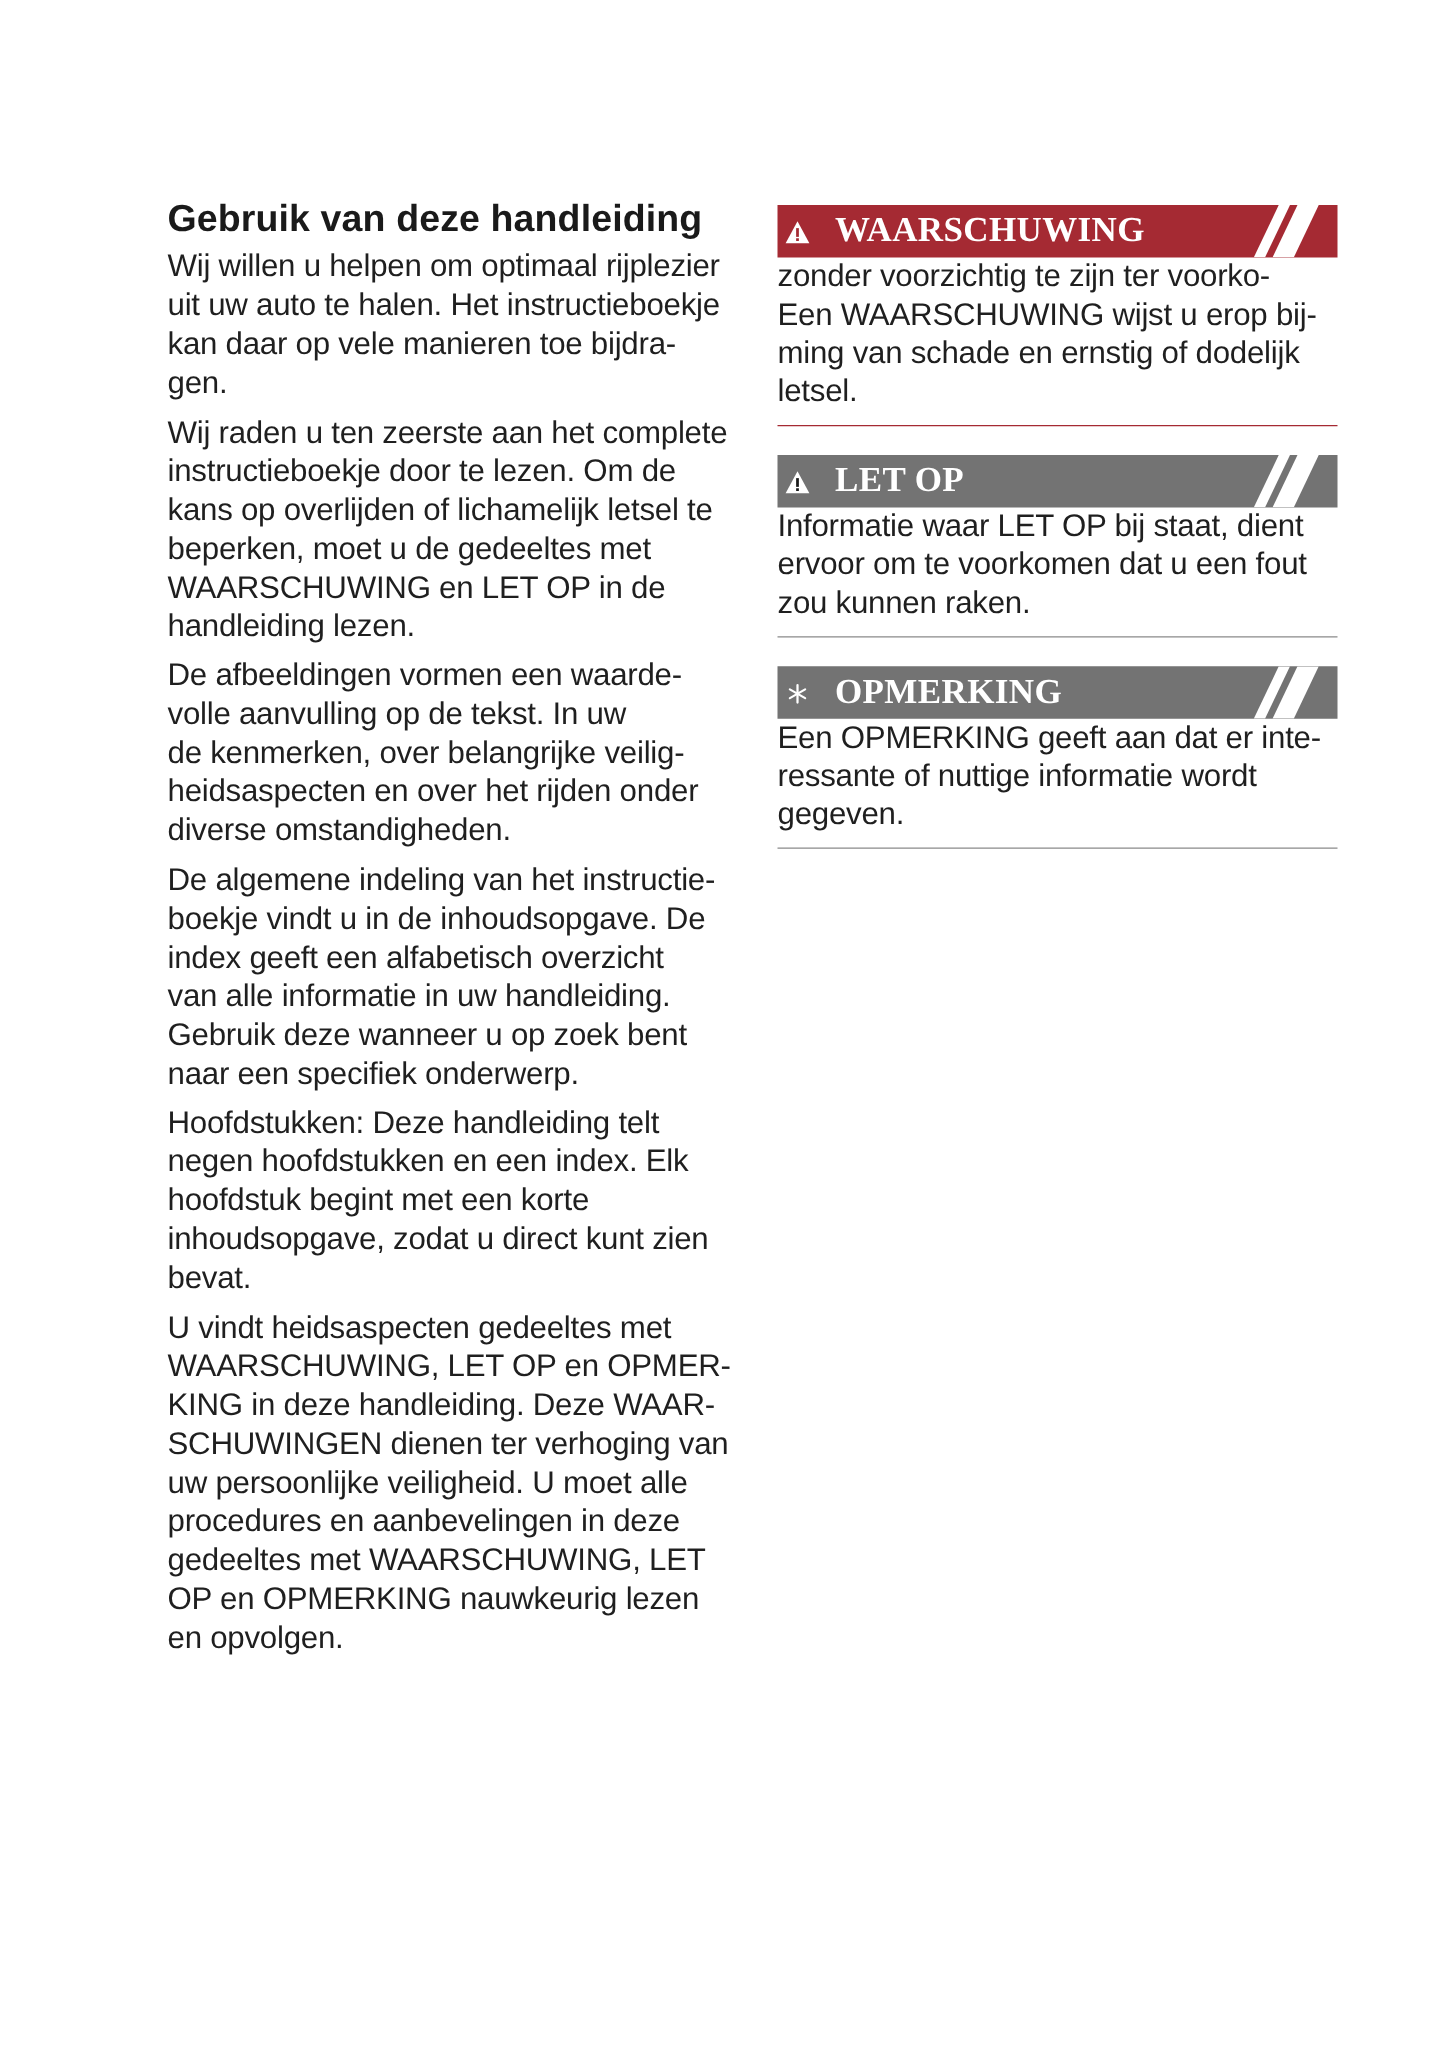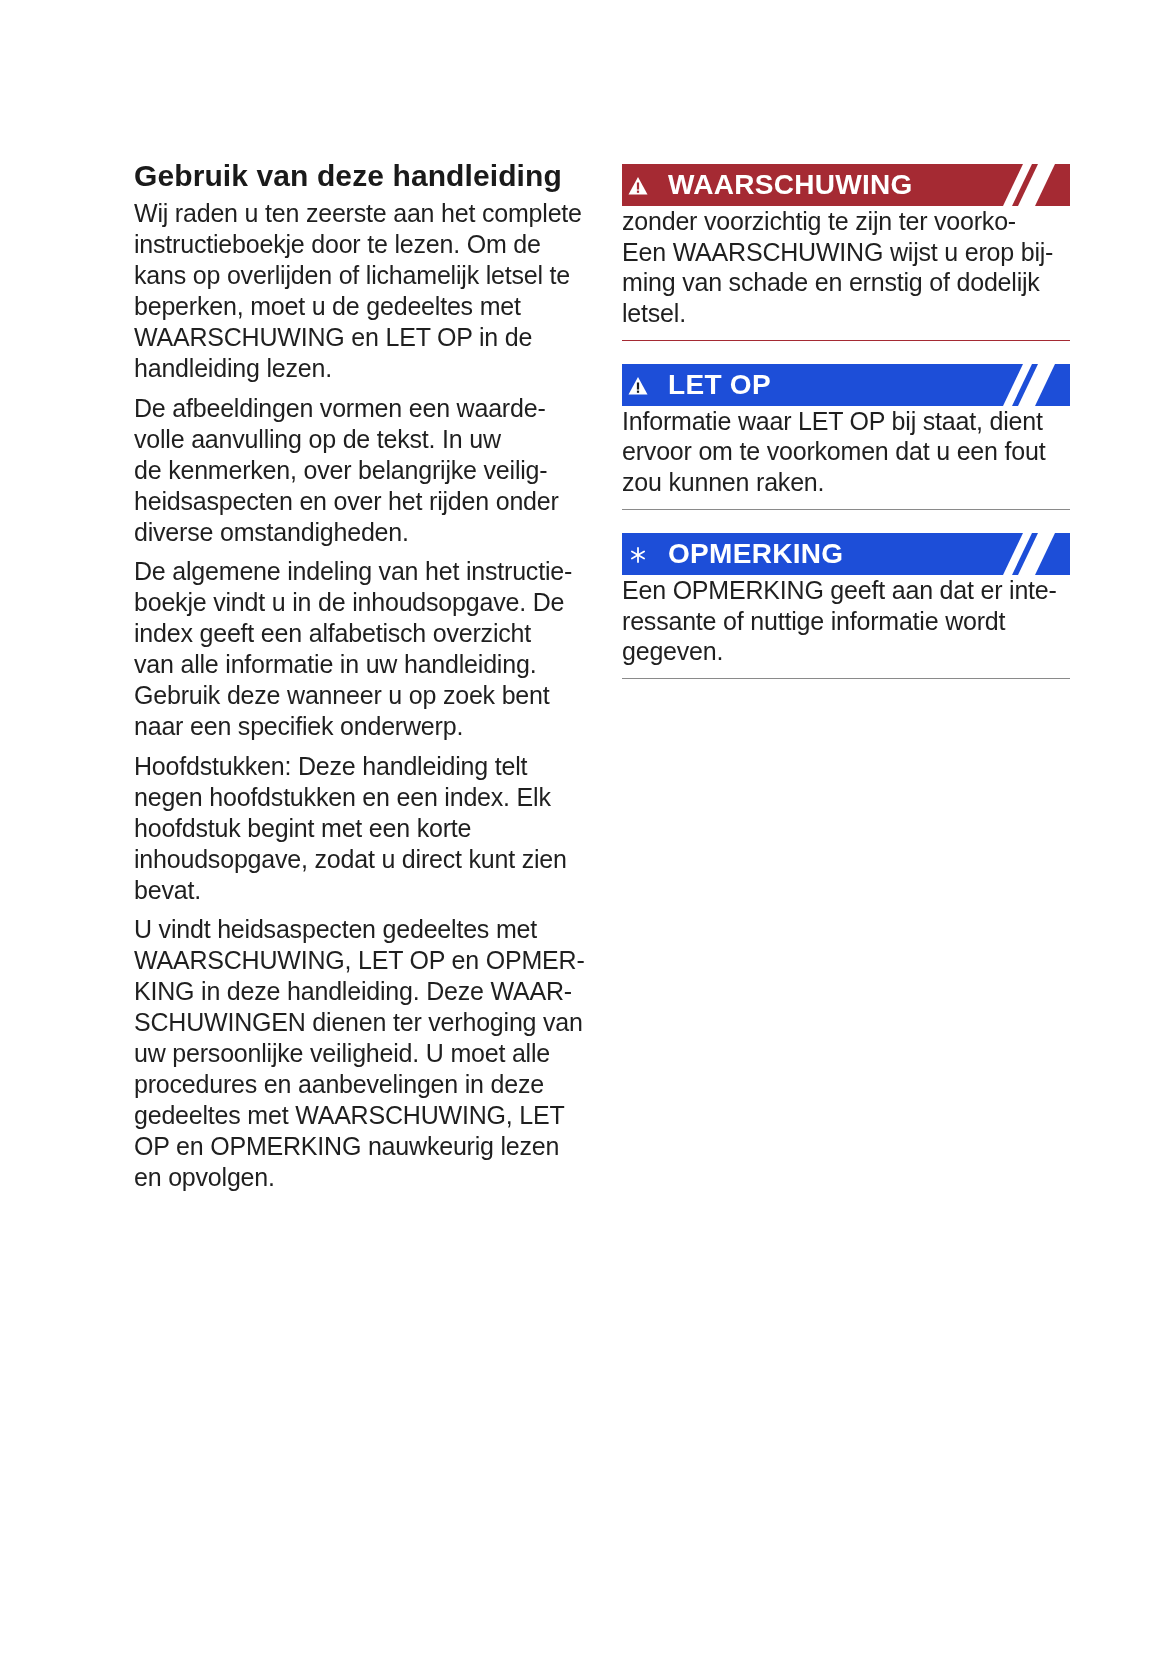--- a/index.html
+++ b/index.html
@@ -54,23 +54,24 @@
     position: absolute;
     left: 622px;
     top: 164px;
     width: 448px;
   }
   .notice-bar {
     position: relative;
     height: 42px;
     width: 448px;
     overflow: hidden;
+    font-family: Liberation Serif, serif;
   }
   .notice-bar.red { background: #a52a33; }
-  .notice-bar.black { background: #1d4ed8; }
+  .notice-bar.black { background: #737373; }
   .notice-icon {
     position: absolute;
     left: 6px;
     top: 12px;
     width: 20px;
     height: 20px;
   }
   .notice-title {
     position: absolute;
     left: 46px;
@@ -107,20 +108,26 @@
   .gap-before-divider { height: 11px; }
 </style>
 </head>
 <body>
 
 <div class="page">
 
   <div class="left-col">
     <h1 class="title">Gebruik van deze handleiding</h1>
 
+    <div class="para">
+      <span class="line">Wij willen u helpen om optimaal rijplezier</span>
+      <span class="line">uit uw auto te halen. Het instructieboekje</span>
+      <span class="line">kan daar op vele manieren toe bijdra-</span>
+      <span class="line">gen.</span>
+    </div>
 
     <div class="para">
       <span class="line">Wij raden u ten zeerste aan het complete</span>
       <span class="line">instructieboekje door te lezen. Om de</span>
       <span class="line">kans op overlijden of lichamelijk letsel te</span>
       <span class="line">beperken, moet u de gedeeltes met</span>
       <span class="line">WAARSCHUWING en LET OP in de</span>
       <span class="line">handleiding lezen.</span>
     </div>
 

